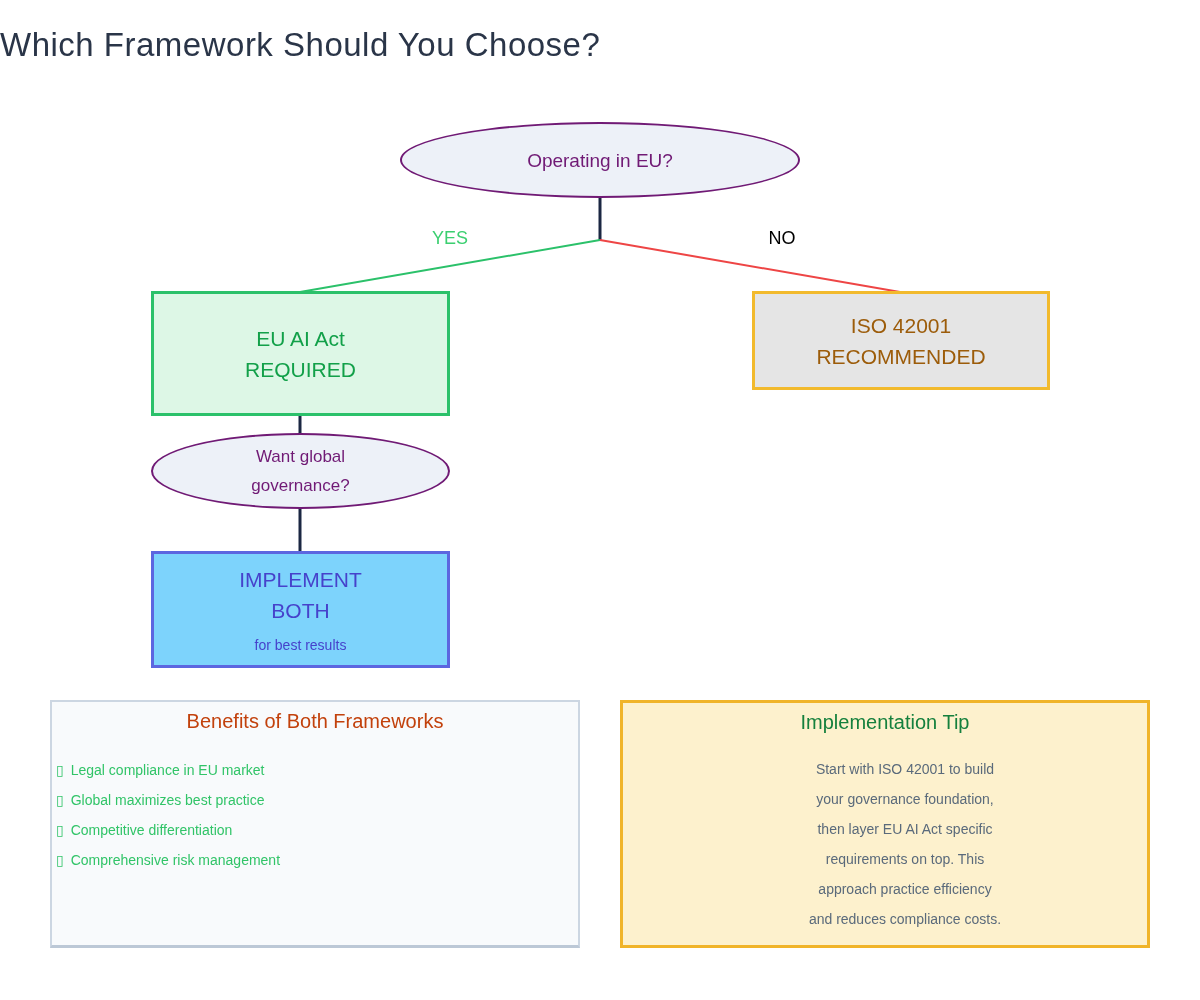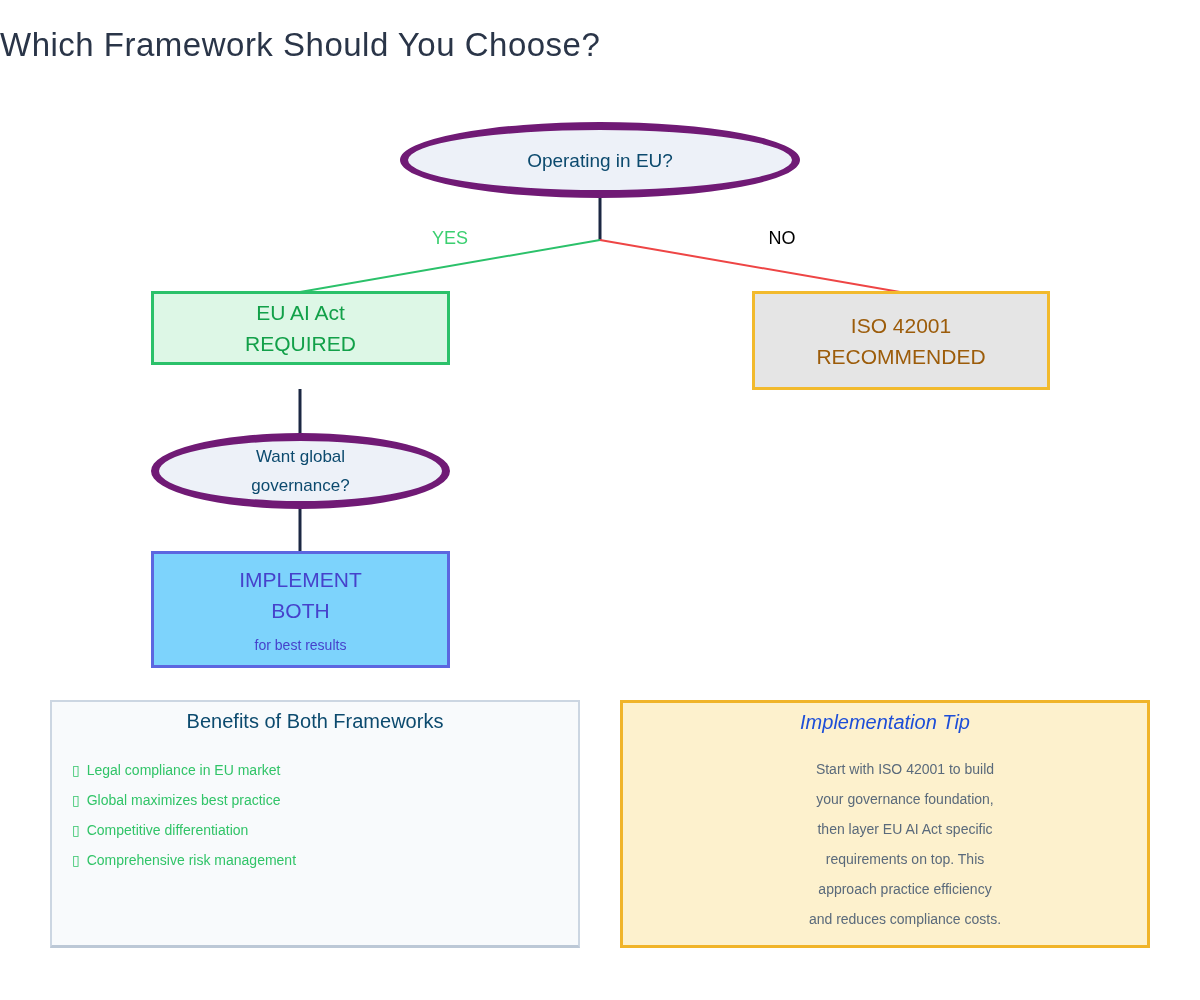--- a/index.html
+++ b/index.html
@@ -10,47 +10,47 @@
   .abs{position:absolute;box-sizing:border-box;}
   
   .page-title{
     left:0;top:18px;width:1200px;text-align:left;
     font-size:33px;color:#2a3548;letter-spacing:0.5px;margin-top:8px;
   }
   
   #connector-layer{left:0;top:0;width:1200px;height:1000px;pointer-events:none;}
   
   .decision{
-    background:#edf1f8;border:8px solid #701a75;border-radius:50%;
+    background:#edf1f8;border:2px solid #701a75;border-radius:50%;
     display:flex;flex-direction:column;align-items:center;justify-content:center;
-    color:#0c4a6e;font-size:19px;line-height:29px;text-align:center;
+    color:#701a75;font-size:19px;line-height:29px;text-align:center;
   }
   #decision-1{left:400px;top:122px;width:400px;height:76px;}
   #decision-2{left:151px;top:433px;width:299px;height:76px;font-size:17px;}
   
   .branch-label{font-size:18px;text-align:center;width:70px;top:228px;}
   #label-yes{left:415px;color:#3bcf70;}
   #label-no{left:747px;color:#000000;}
   
   .node-box{
     display:flex;flex-direction:column;align-items:center;justify-content:center;
     text-align:center;font-size:21px;line-height:31px;
   }
-  #eu-act-box{left:151px;top:291px;width:299px;height:74px;background:#ddf7e6;border:3px solid #2bc16a;color:#12a049;}
+  #eu-act-box{left:151px;top:291px;width:299px;height:125px;background:#ddf7e6;border:3px solid #2bc16a;color:#12a049;}
   #iso-box{left:752px;top:291px;width:298px;height:99px;background:#e5e5e5;border:3px solid #f2ba2d;color:#9c5c0a;}
   #both-box{left:151px;top:551px;width:299px;height:117px;background:#7dd3fc;border:3px solid #5c66e0;color:#4642cb;}
   #both-box .sub{font-size:14px;line-height:22px;margin-top:8px;}
   
   .panel{top:700px;width:530px;height:248px;}
   #benefits-panel{left:50px;background:#f8fafc;border:2px solid #ccd6e2;border-bottom:3px solid #bcc8d6;}
   #tip-panel{left:620px;background:#fdf1cd;border:3px solid #f0b429;}
   .panel-title{margin-top:8px;text-align:center;font-size:20px;}
-  #benefits-panel .panel-title{color:#0c4a6e;}
-  #tip-panel .panel-title{color:#1d4ed8;font-style:italic;}
-  .benefit-list{margin-top:22px;padding-left:20px;}
+  #benefits-panel .panel-title{color:#c2410c;}
+  #tip-panel .panel-title{color:#15803d;}
+  .benefit-list{margin-top:22px;padding-left:4px;}
   .benefit-item{font-size:14px;line-height:30px;color:#31c468;white-space:nowrap;}
   .benefit-item .bullet{margin-right:7px;font-size:14px;}
   .tip-body{margin-top:20px;text-align:center;}
   .tip-line{font-size:14px;line-height:30px;color:#5a6a7b;padding-left:40px;}
 </style>
 </head>
 <body>
 
 <div id="canvas">
 

